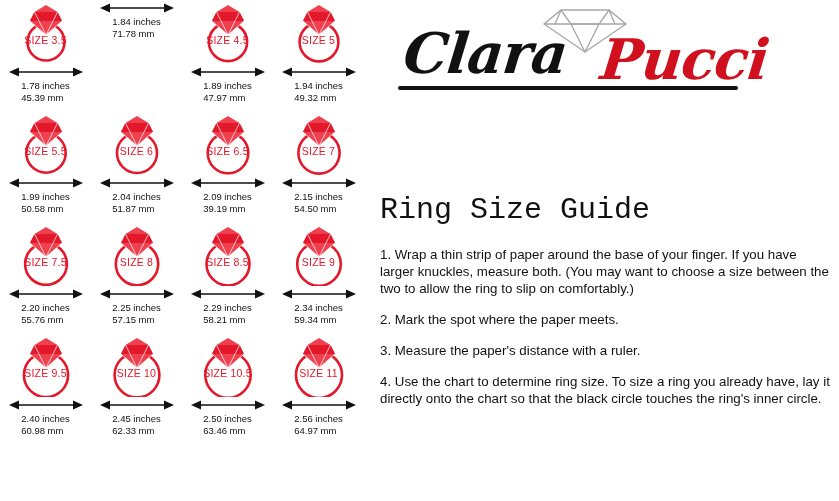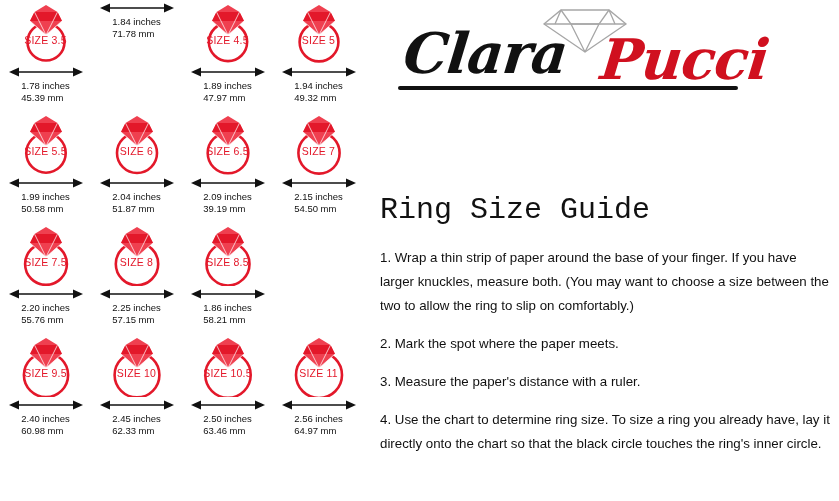--- a/index.html
+++ b/index.html
@@ -135,21 +135,21 @@
     font-family: Liberation Mono, monospace;
   }
   .steps {
     position: absolute;
     left: 14px;
     top: 246px;
     width: 450px;
   }
   .step {
     font-size: 13.3px;
-    line-height: 24px;
+    line-height: 17px;
     color: #111;
     margin-bottom: 14px;
   }
   .step:last-child { margin-bottom: 4px; }
 </style>
 </head>
 <body>
 
 <div class="page">
 
@@ -405,25 +405,48 @@
           <div class="size-label">SIZE 8.5</div>
         </div>
         <div class="arrow-wrap">
           <svg width="78" height="14" viewBox="0 0 78 14">
             <line x1="10" y1="7" x2="68" y2="7" stroke="#111" stroke-width="1.6"></line>
             <path d="M2 7 L12 2.5 L12 11.5 Z" fill="#111"></path>
             <path d="M76 7 L66 2.5 L66 11.5 Z" fill="#111"></path>
           </svg>
         </div>
         <div class="measure">
-          <div>1.86 inches</div>
+          <div>2.29 inches</div>
           <div>58.21 mm</div>
         </div>
       </div>
 
+      <div class="cell">
+        <div class="ring-wrap">
+          <svg class="ring-svg" width="74" height="62" viewBox="0 0 74 62">
+            <circle cx="37" cy="40" r="21.8" fill="none" stroke="#e3182a" stroke-width="2.6"></circle>
+            <path d="M37 3 L25.5 10 L21 19 L37 33 L53 19 L48.5 10 Z" fill="#ef4050"></path>
+            <path d="M25.5 10 L48.5 10 L53 19 L21 19 Z" fill="#e3182a"></path>
+            <path d="M21 19 L37 33 L53 19" fill="none" stroke="#ffffff" stroke-width="0.9" opacity="0.8"></path>
+            <path d="M25.5 10 L37 33 L48.5 10" fill="none" stroke="#ffffff" stroke-width="0.9" opacity="0.8"></path>
+          </svg>
+          <div class="size-label">SIZE 9</div>
+        </div>
+        <div class="arrow-wrap">
+          <svg width="78" height="14" viewBox="0 0 78 14">
+            <line x1="10" y1="7" x2="68" y2="7" stroke="#111" stroke-width="1.6"></line>
+            <path d="M2 7 L12 2.5 L12 11.5 Z" fill="#111"></path>
+            <path d="M76 7 L66 2.5 L66 11.5 Z" fill="#111"></path>
+          </svg>
+        </div>
+        <div class="measure">
+          <div>2.34 inches</div>
+          <div>59.34 mm</div>
+        </div>
+      </div>
     </div>
 
     <div class="chart-row">
 
       <div class="cell">
         <div class="ring-wrap">
           <svg class="ring-svg" width="74" height="62" viewBox="0 0 74 62">
             <circle cx="37" cy="40" r="22.1" fill="none" stroke="#e3182a" stroke-width="2.6"></circle>
             <path d="M37 3 L25.5 10 L21 19 L37 33 L53 19 L48.5 10 Z" fill="#ef4050"></path>
             <path d="M25.5 10 L48.5 10 L53 19 L21 19 Z" fill="#e3182a"></path>

